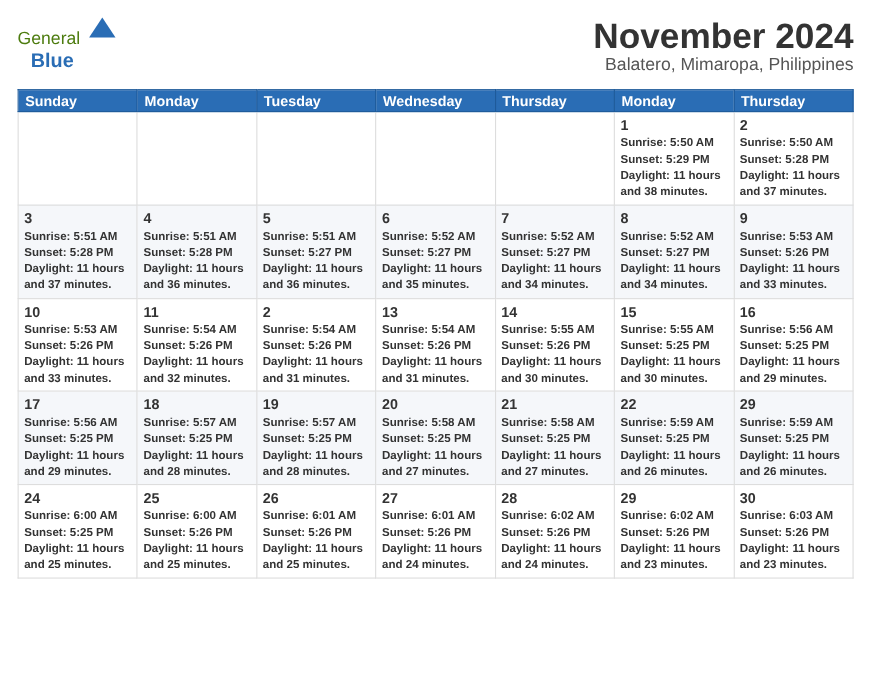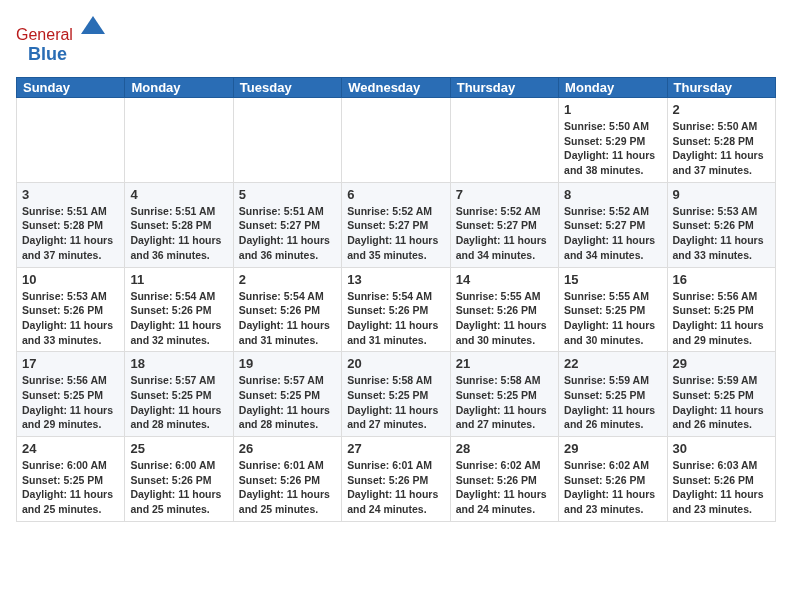--- a/index.html
+++ b/index.html
@@ -18,21 +18,21 @@
     .header {
       display: flex;
       align-items: flex-start;
       justify-content: space-between;
       margin-bottom: 12px;
     }
     .logo-area {
       display: flex;
       align-items: center;
     }
-    .logo-general { color: #b91c1c; text-align: center; }
+    .logo-general { color: #4d7c0f; text-align: center; }
     .logo-blue { color: #2a6db5; margin-left: 12px; }
     .logo-icon {
       width: 28px;
       height: 28px;
       margin-left: 2px;
       margin-top: -4px;
     }
     .title-area {
       text-align: right;
     }
@@ -101,20 +101,24 @@
     <div class="logo-area">
       <div>
         <span class="logo-general">General</span>
         <svg class="logo-icon" viewBox="0 0 28 28">
           <polygon points="14,4 26,22 2,22" fill="#2a6db5"></polygon>
         </svg>
         <br>
         <span class="logo-blue" style="font-size:18px;font-weight:bold;color:#2a6db5;">Blue</span>
       </div>
     </div>
+    <div class="title-area">
+      <h1>November 2024</h1>
+      <h2>Balatero, Mimaropa, Philippines</h2>
+    </div>
   </div>
 
   <table class="calendar">
     <thead>
       <tr>
       <th>Sunday</th>
           <th>Monday</th>
           <th>Tuesday</th>
           <th>Wednesday</th>
           <th>Thursday</th>

